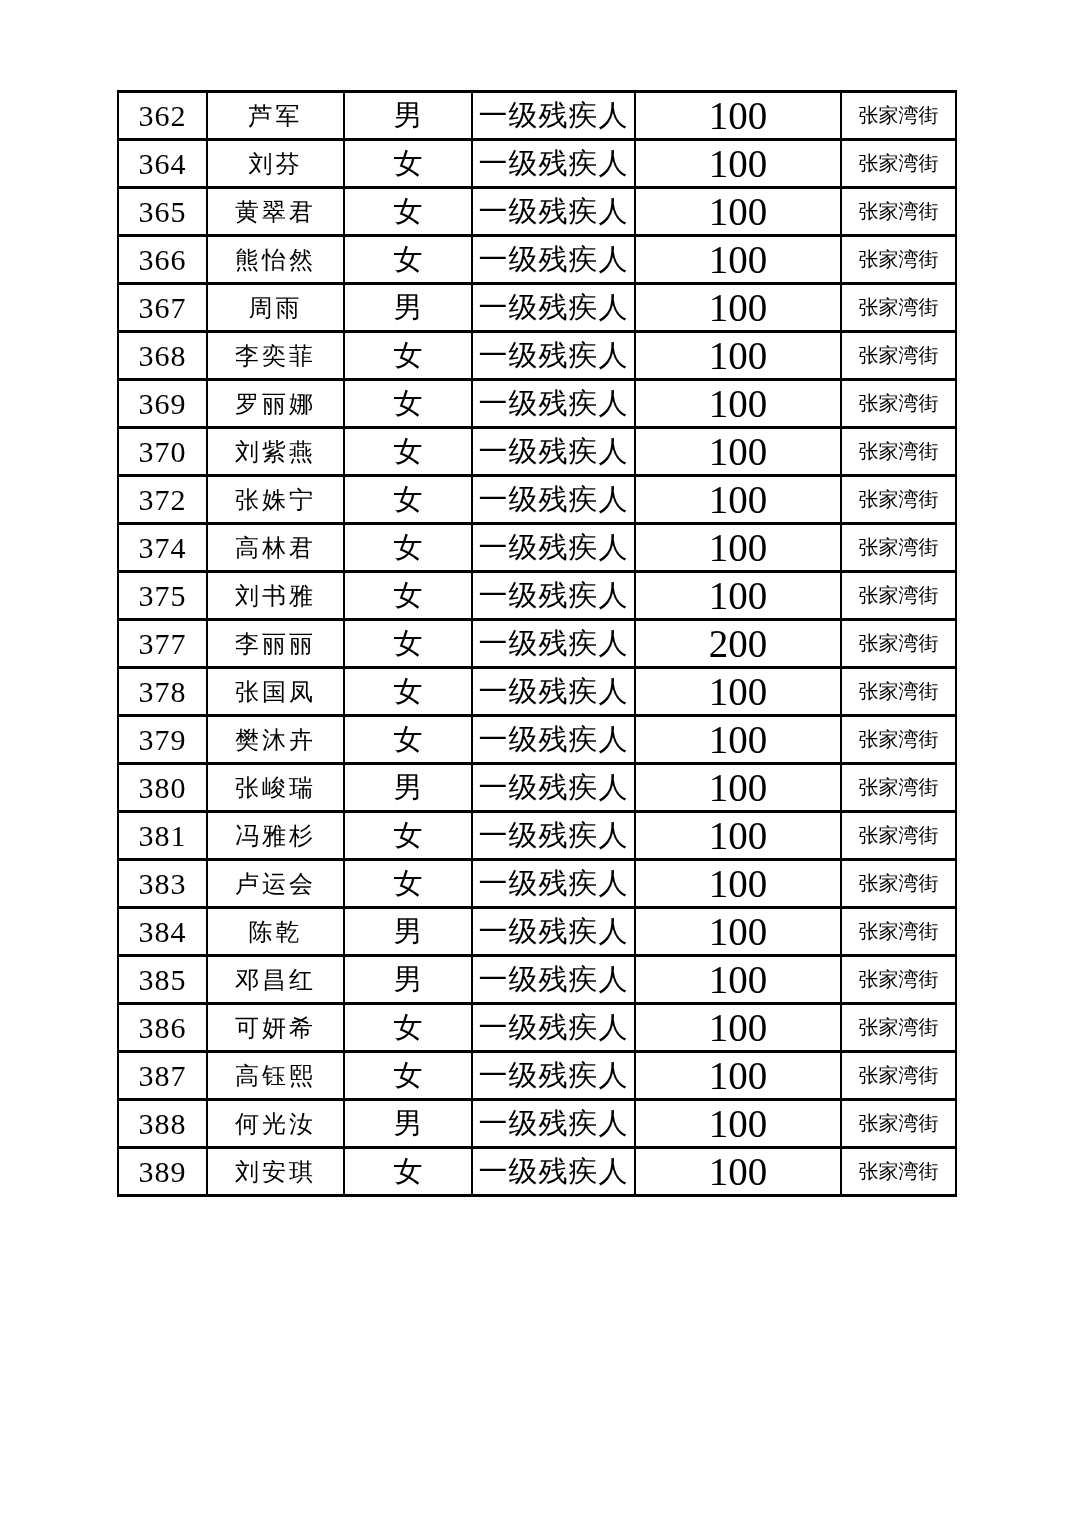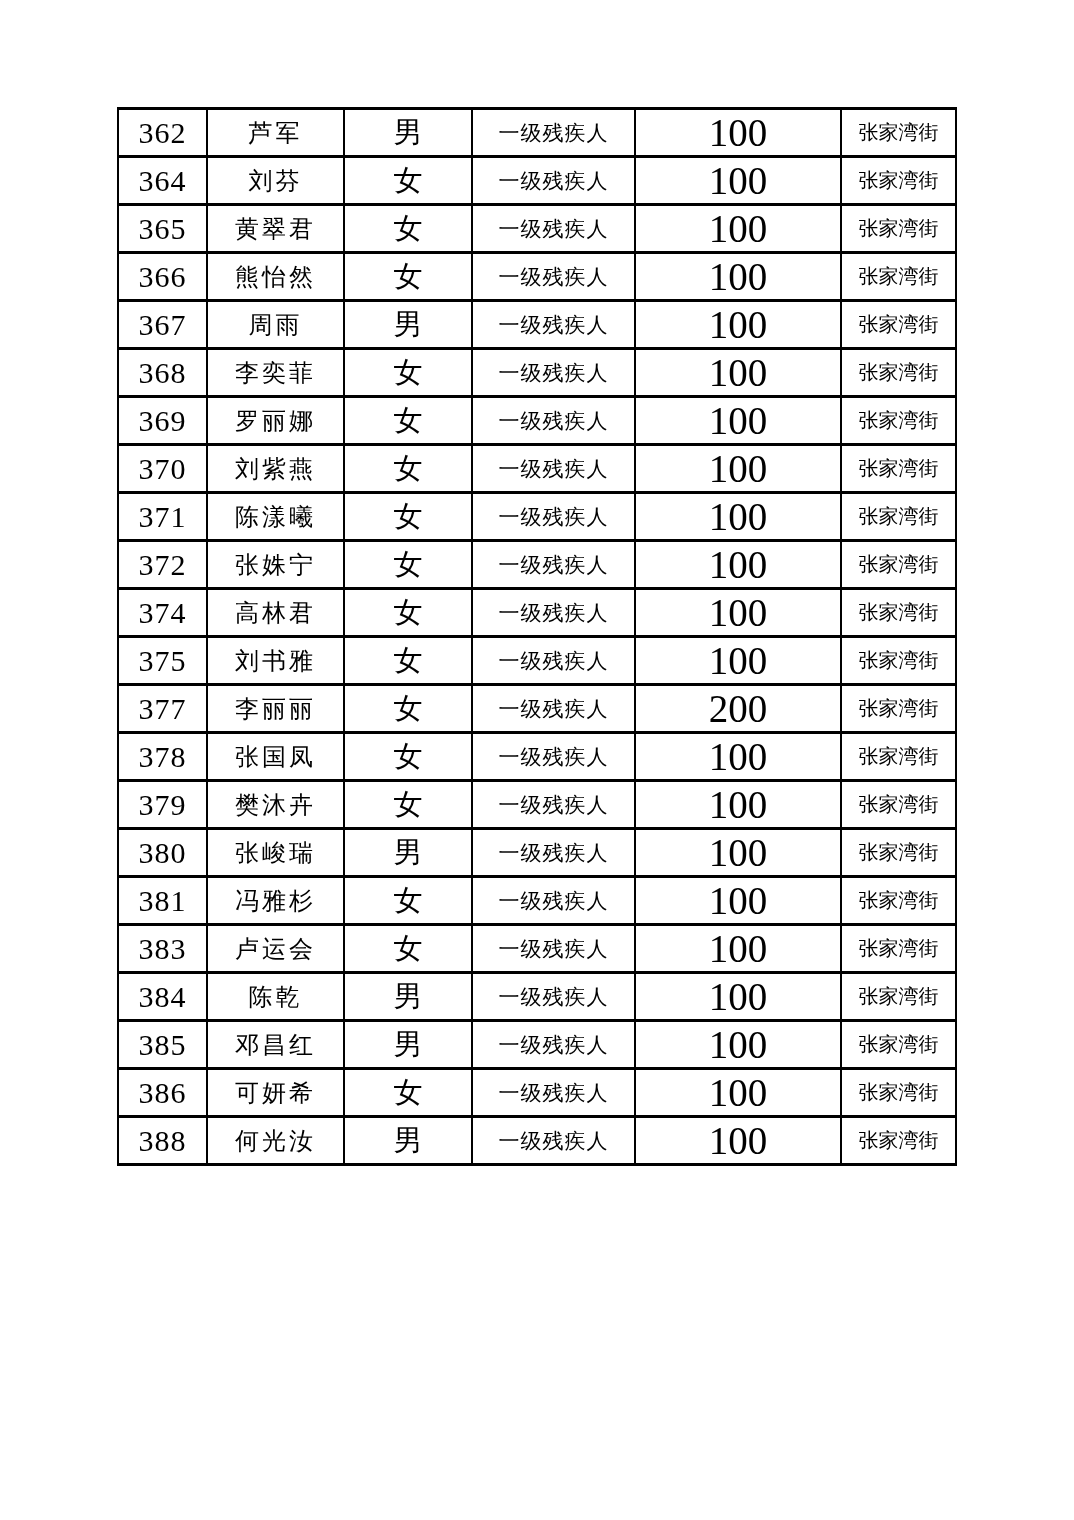--- a/index.html
+++ b/index.html
@@ -12,21 +12,21 @@
     width: 1074px;
     height: 1520px;
     background: #ffffff;
     overflow: hidden;
     font-family: "Liberation Serif", "DejaVu Serif", serif;
     color: #000000;
   }
   table.roster {
     position: absolute;
     left: 117px;
-    top: 107px;
+    top: 90px;
     border-collapse: collapse;
     table-layout: fixed;
     background: #ffffff;
   }
   table.roster td {
     border: 2px solid #000000;
     border-top-width: 3px;
     border-bottom-width: 3px;
     text-align: center;
     vertical-align: middle;
@@ -49,21 +49,21 @@
     letter-spacing: 1px;
   }
   td.cell-name {
     font-size: 24px;
     letter-spacing: 3px;
   }
   td.cell-gender {
     font-size: 29px;
   }
   td.cell-category {
-    font-size: 21px;
+    font-size: 29px;
     letter-spacing: 1px;
   }
   td.cell-amount {
     font-size: 39px;
     vertical-align: top;
     padding-top: 3px;
   }
   td.cell-street {
     font-size: 20px;
     letter-spacing: 0;
@@ -141,28 +141,20 @@
     </tr>
         <tr>
       <td class="cell-index">370</td>
       <td class="cell-name">刘紫燕</td>
       <td class="cell-gender">女</td>
       <td class="cell-category">一级残疾人</td>
       <td class="cell-amount">100</td>
       <td class="cell-street">张家湾街</td>
     </tr>
         <tr>
-      <td class="cell-index">371</td>
-      <td class="cell-name">陈漾曦</td>
-      <td class="cell-gender">女</td>
-      <td class="cell-category">一级残疾人</td>
-      <td class="cell-amount">100</td>
-      <td class="cell-street">张家湾街</td>
-    </tr>
-        <tr>
       <td class="cell-index">372</td>
       <td class="cell-name">张姝宁</td>
       <td class="cell-gender">女</td>
       <td class="cell-category">一级残疾人</td>
       <td class="cell-amount">100</td>
       <td class="cell-street">张家湾街</td>
     </tr>
         <tr>
       <td class="cell-index">374</td>
       <td class="cell-name">高林君</td>
@@ -245,23 +237,39 @@
     </tr>
         <tr>
       <td class="cell-index">386</td>
       <td class="cell-name">可妍希</td>
       <td class="cell-gender">女</td>
       <td class="cell-category">一级残疾人</td>
       <td class="cell-amount">100</td>
       <td class="cell-street">张家湾街</td>
     </tr>
         <tr>
+      <td class="cell-index">387</td>
+      <td class="cell-name">高钰熙</td>
+      <td class="cell-gender">女</td>
+      <td class="cell-category">一级残疾人</td>
+      <td class="cell-amount">100</td>
+      <td class="cell-street">张家湾街</td>
+    </tr>
+        <tr>
       <td class="cell-index">388</td>
       <td class="cell-name">何光汝</td>
       <td class="cell-gender">男</td>
       <td class="cell-category">一级残疾人</td>
       <td class="cell-amount">100</td>
       <td class="cell-street">张家湾街</td>
     </tr>
+        <tr>
+      <td class="cell-index">389</td>
+      <td class="cell-name">刘安琪</td>
+      <td class="cell-gender">女</td>
+      <td class="cell-category">一级残疾人</td>
+      <td class="cell-amount">100</td>
+      <td class="cell-street">张家湾街</td>
+    </tr>
       </tbody>
   </table>
 
 </div>
 
 </body></html>

